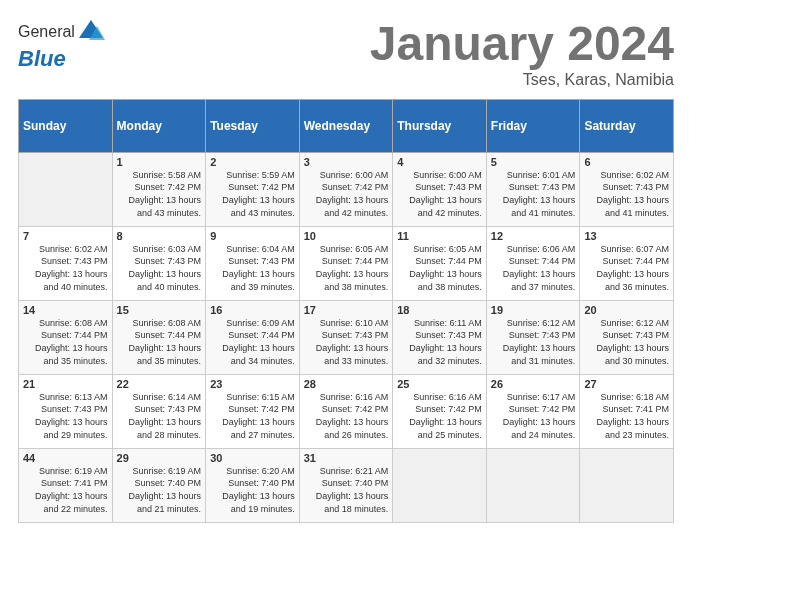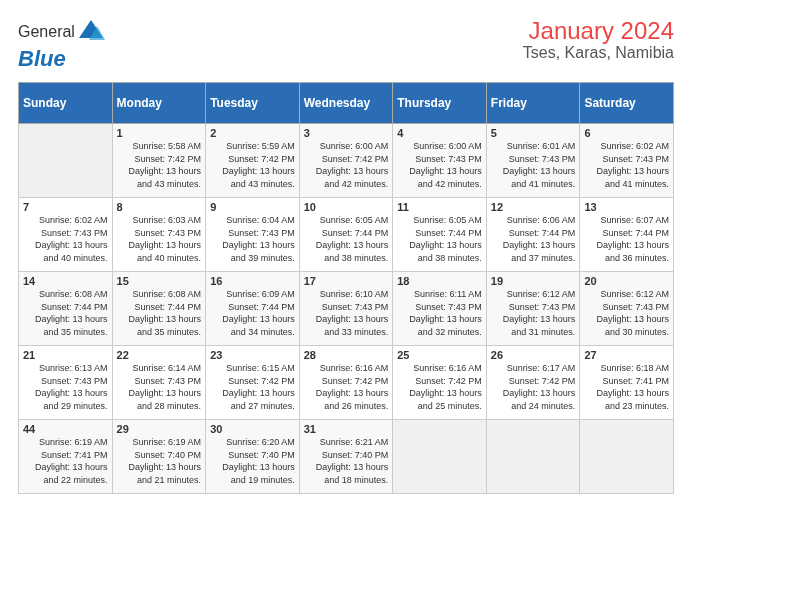--- a/index.html
+++ b/index.html
@@ -29,40 +29,40 @@
     .logo-blue { color: #1a6fb5; }
     .logo-icon {
       width: 28px;
       height: 28px;
       margin-left: 2px;
     }
     .title-block {
       text-align: right;
     }
     .cal-title {
-      font-size: 24px;
-      font-weight: normal;
-      color: #ef4444;
+      font-size: 48px;
+      font-weight: bold;
+      color: #737373;
       line-height: 1.1;
     }
     .cal-subtitle {
       font-size: 16px;
       color: #555;
     }
     table {
       width: 100%;
       border-collapse: collapse;
       table-layout: fixed;
     }
     thead tr th {
       background: #2a6db5;
       color: #fff;
       font-size: 12px;
       font-weight: bold;
-      padding: 13px 4px;
+      padding: 19px 4px;
       text-align: left;
       border: 1px solid #aaa;
     }
     tbody tr td {
       border: 1px solid #ccc;
       vertical-align: top;
       padding: 3px 4px;
       font-size: 9.5px;
       color: #333;
       height: 74px;

